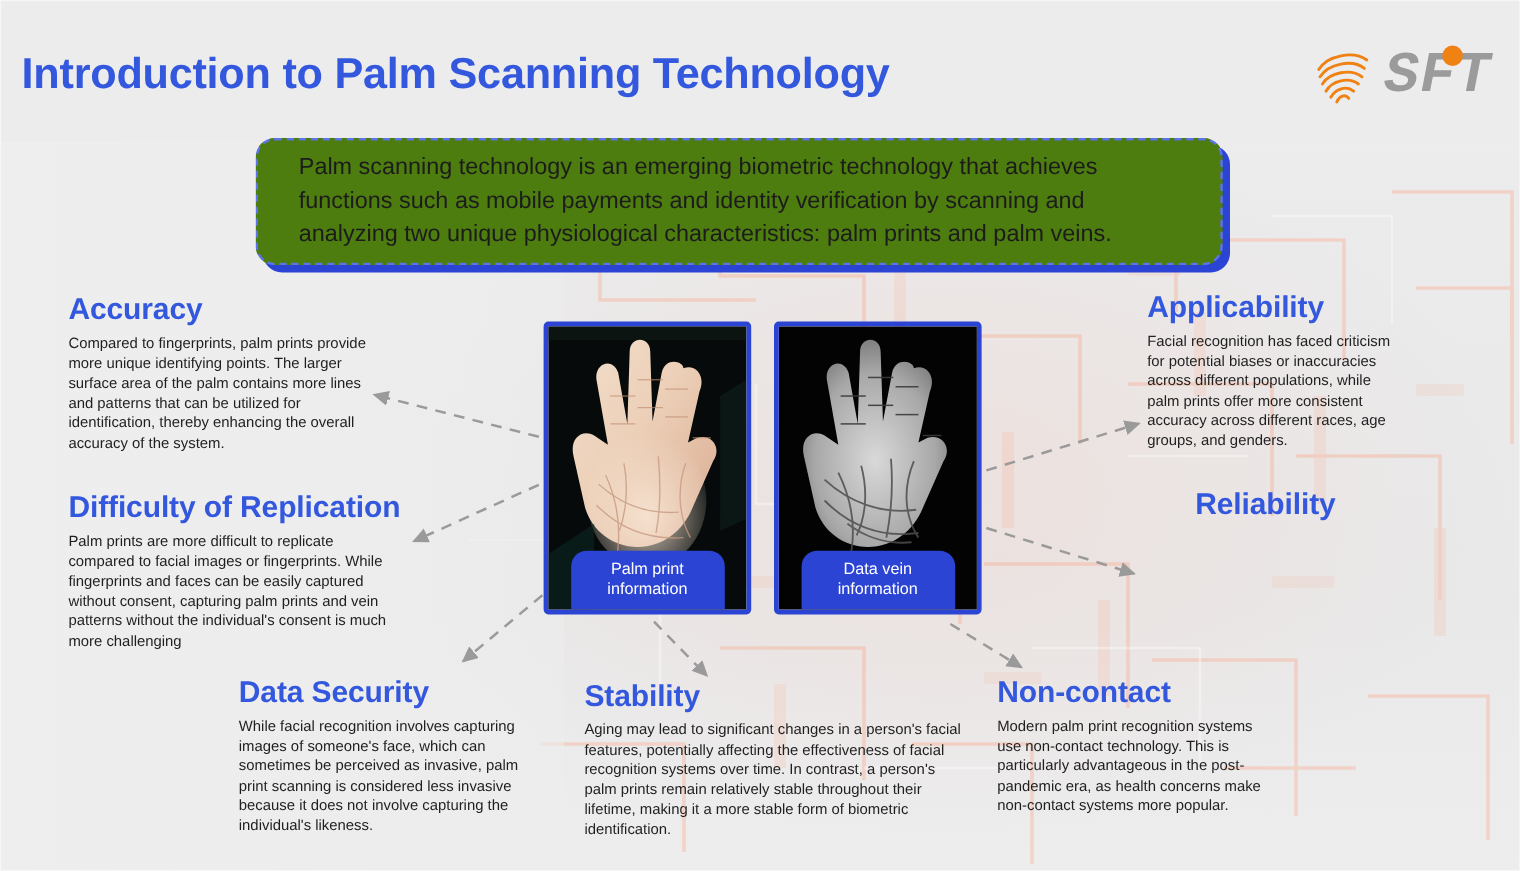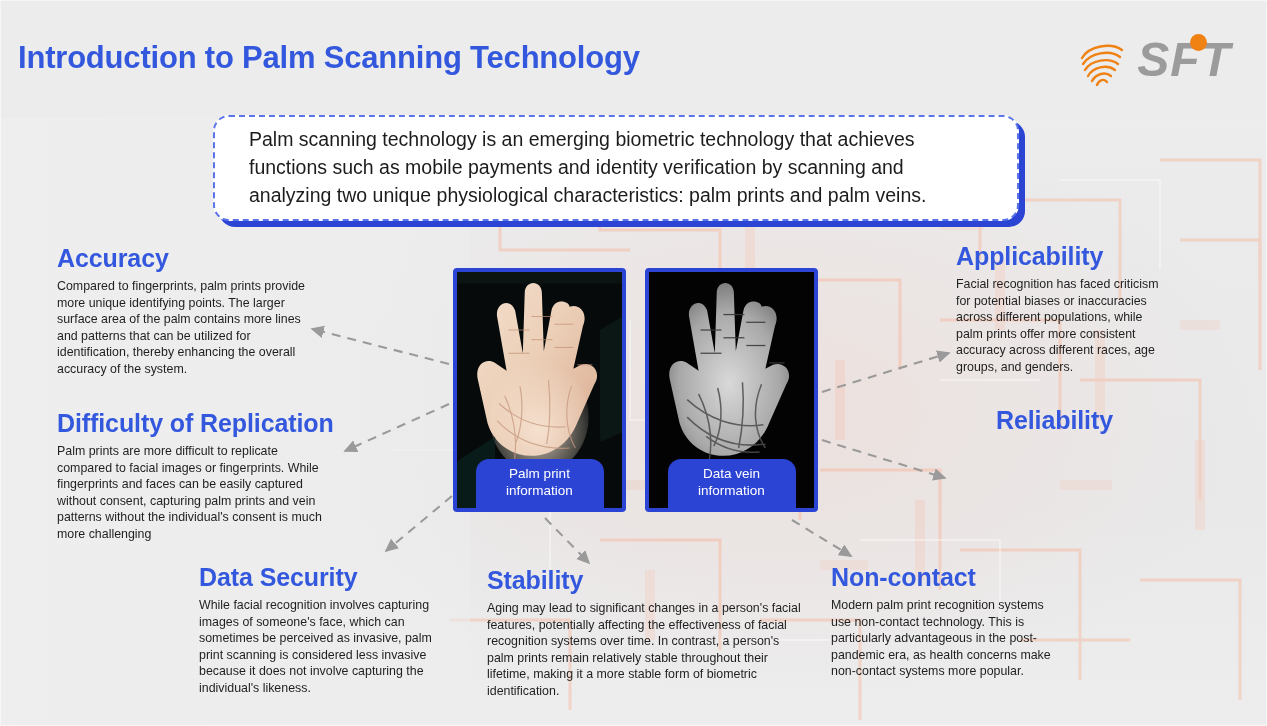--- a/index.html
+++ b/index.html
@@ -55,35 +55,36 @@
     position: absolute;
     inset: 0;
     box-shadow: inset 0 0 0 1px rgba(255,255,255,0.55);
   }
 
   
   .title {
     position: absolute;
     left: 18px;
     top: 40px;
-    font-size: 31px;
+    font-size: 36px;
     font-weight: 700;
     color: #3358dd;
     letter-spacing: -0.2px;
     font-stretch: condensed;
     white-space: nowrap;
   }
 
   .logo {
     position: absolute;
-    right: 36px;
+    right: 24px;
     top: 36px;
     display: flex;
-    align-items: flex-start;
+    align-items: flex-end;
     gap: 8px;
+    font-family: Liberation Mono, monospace;
   }
   .logo-mark { width: 52px; height: 52px; display: block; }
   .logo-word {
     position: relative;
     font-size: 48px;
     font-weight: 700;
     font-style: italic;
     color: #9b9b9b;
     letter-spacing: 1px;
     line-height: 1;
@@ -110,21 +111,21 @@
     position: absolute;
     left: 6px; top: 6px;
     width: 100%; height: 100%;
     background: #2b44d4;
     border-radius: 16px;
   }
   .callout {
     position: absolute;
     left: 0; top: 0;
     width: 100%; height: 100%;
-    background: #ffffff;
+    background: #4d7c0f;
     border: 2px dashed #5b74e8;
     border-radius: 16px;
     box-sizing: border-box;
     display: flex;
     align-items: center;
     padding: 0 34px;
   }
   .callout-text {
     font-size: 19.5px;
     line-height: 1.42;

